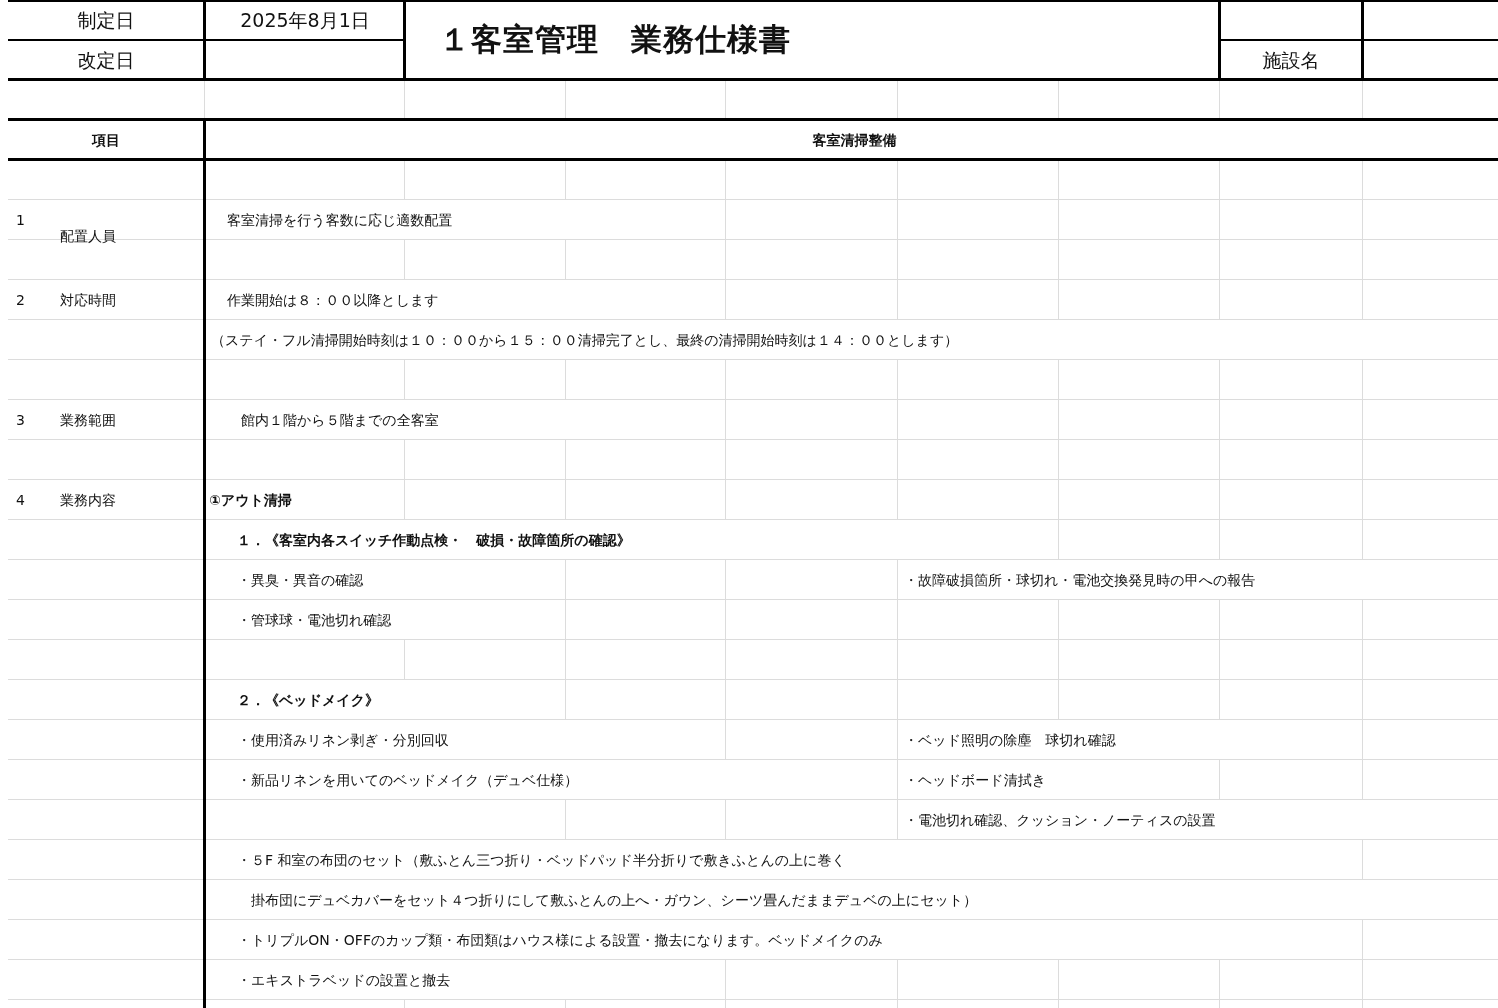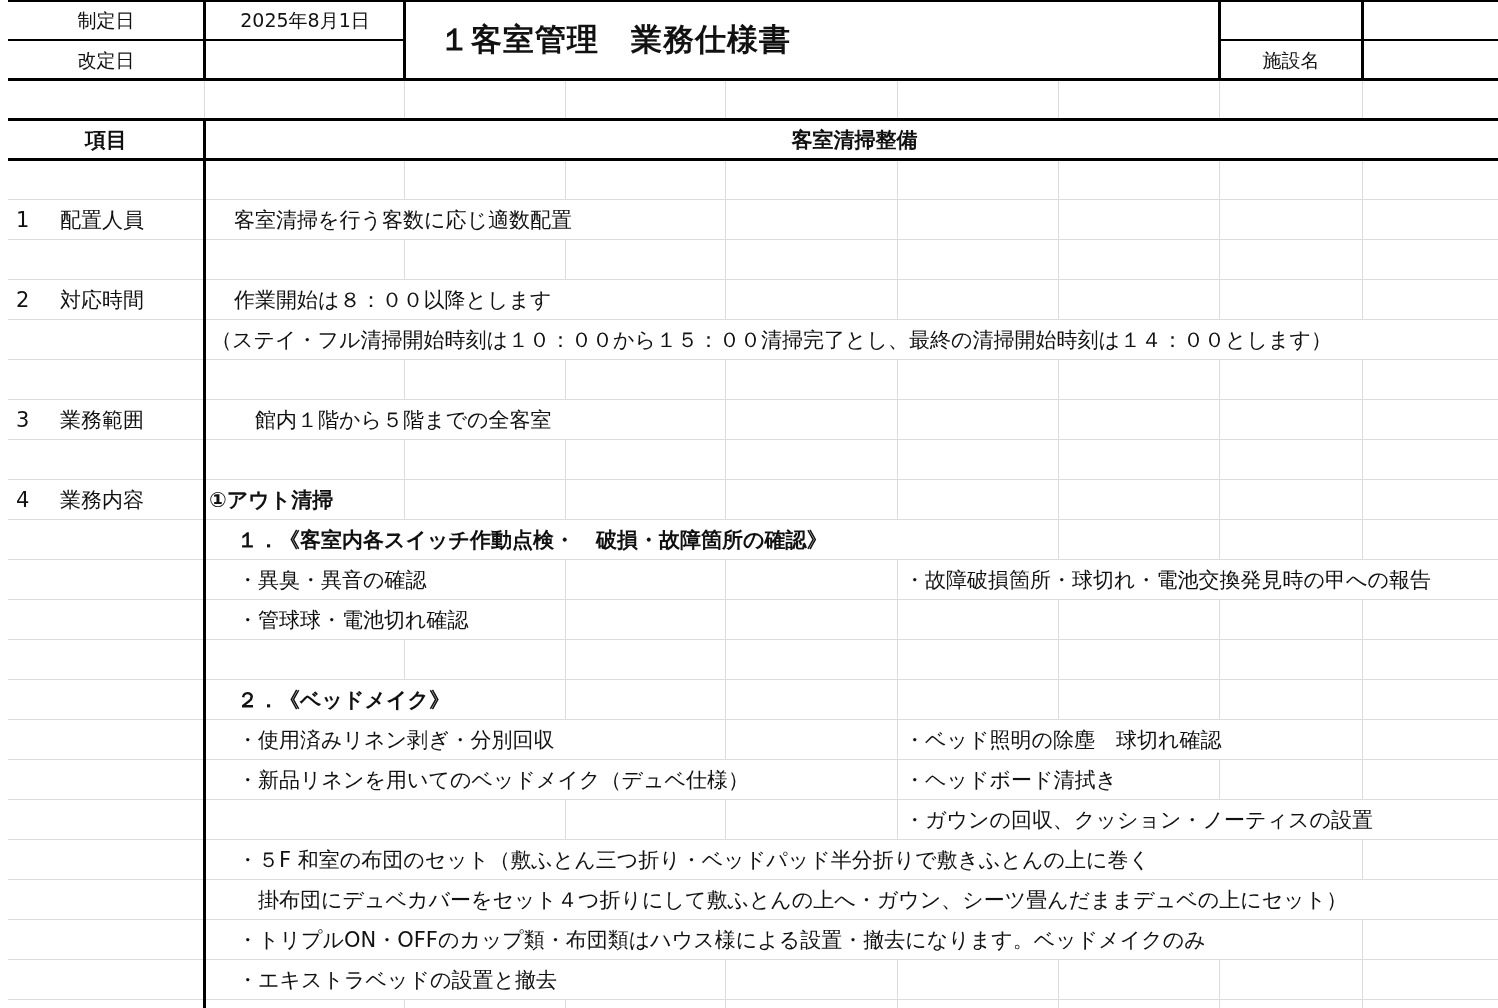--- a/index.html
+++ b/index.html
@@ -3,21 +3,21 @@
 <meta charset="utf-8">
 <style>
   html, body { margin:0; padding:0; background:#ffffff; }
   body { width:1498px; height:1008px; position:relative; overflow:hidden;
          font-family:"DejaVu Sans","Liberation Sans",sans-serif; color:#111; }
   .sheet { position:absolute; left:0; top:0; width:1498px; height:1008px;margin-left:8px; }
   .hl { position:absolute; left:0; width:1498px; height:1px; background:#dcdcdc; }
   .vl { position:absolute; width:1px; background:#dcdcdc; }
   .bk { position:absolute; background:#000; }
   .cell { position:absolute; display:flex; align-items:center; white-space:nowrap;
-          font-size:21px; line-height:40px; height:40px; background:transparent; }
+          font-size:14px; line-height:40px; height:40px; background:transparent; }
   .center { justify-content:center; }
   .bold { font-weight:bold; }
   .sm { font-size:19px; }
   .title { font-size:31px; font-weight:bold; letter-spacing:1px; }
   .mask { position:absolute; background:#fff; height:39px; }
 </style>
 </head>
 <body>
 
 <div class="sheet">
@@ -105,21 +105,21 @@
   <div class="cell center title" style="left:398px;top:0;width:418px;height:78px;line-height:78px">１客室管理　業務仕様書</div>
   <div class="cell center sm" style="left:1213px;top:0;width:140px"></div>
   <div class="cell center sm" style="left:1356px;top:0;width:139px"></div>
   <div class="cell center sm" style="left:1213px;top:40px;width:140px">施設名</div>
   <div class="cell center sm" style="left:1356px;top:40px;width:139px"></div>
 
   <div class="cell center bold" style="left:0;top:120px;width:196px">項目</div>
   <div class="cell center bold" style="left:198px;top:120px;width:1297px">客室清掃整備</div>
 
   <div class="cell" style="left:8px;top:200px;width:30px">1</div>
-  <div class="cell" style="left:52px;top:200px;width:140px">配置人員</div>
+  <div class="cell" style="left:52px;top:216px;width:140px">配置人員</div>
   <div class="cell" style="left:205px;top:200px">　客室清掃を行う客数に応じ適数配置</div>
 
   <div class="cell" style="left:8px;top:280px;width:30px">2</div>
   <div class="cell" style="left:52px;top:280px;width:140px">対応時間</div>
   <div class="cell" style="left:205px;top:280px">　作業開始は８：００以降とします</div>
   <div class="cell" style="left:203px;top:320px">（ステイ・フル清掃開始時刻は１０：００から１５：００清掃完了とし、最終の清掃開始時刻は１４：００とします）</div>
 
   <div class="cell" style="left:8px;top:400px;width:30px">3</div>
   <div class="cell" style="left:52px;top:400px;width:140px">業務範囲</div>
   <div class="cell" style="left:205px;top:400px">　　館内１階から５階までの全客室</div>
@@ -131,19 +131,19 @@
   <div class="cell bold" style="left:229px;top:520px">１．《客室内各スイッチ作動点検・　破損・故障箇所の確認》</div>
   <div class="cell" style="left:229px;top:560px">・異臭・異音の確認</div>
   <div class="cell" style="left:896px;top:560px">・故障破損箇所・球切れ・電池交換発見時の甲への報告</div>
   <div class="cell" style="left:229px;top:600px">・管球球・電池切れ確認</div>
 
   <div class="cell bold" style="left:229px;top:680px">２．《ベッドメイク》</div>
   <div class="cell" style="left:896px;top:720px">・ベッド照明の除塵　球切れ確認</div>
   <div class="cell" style="left:229px;top:720px">・使用済みリネン剥ぎ・分別回収</div>
   <div class="cell" style="left:896px;top:760px">・ヘッドボード清拭き</div>
   <div class="cell" style="left:229px;top:760px">・新品リネンを用いてのベッドメイク（デュベ仕様）</div>
-  <div class="cell" style="left:896px;top:800px">・ガウンの回収、クッション・ノーティスの設置</div>
+  <div class="cell" style="left:896px;top:800px">・電池切れ確認、クッション・ノーティスの設置</div>
   <div class="cell" style="left:229px;top:840px">・５F 和室の布団のセット（敷ふとん三つ折り・ベッドパッド半分折りで敷きふとんの上に巻く</div>
   <div class="cell" style="left:229px;top:880px">　掛布団にデュベカバーをセット４つ折りにして敷ふとんの上へ・ガウン、シーツ畳んだままデュベの上にセット）</div>
   <div class="cell" style="left:229px;top:960px">・エキストラベッドの設置と撤去</div>
   <div class="cell" style="left:229px;top:920px">・トリプルON・OFFのカップ類・布団類はハウス様による設置・撤去になります。ベッドメイクのみ</div>
 
 </div>
 
 </body></html>

